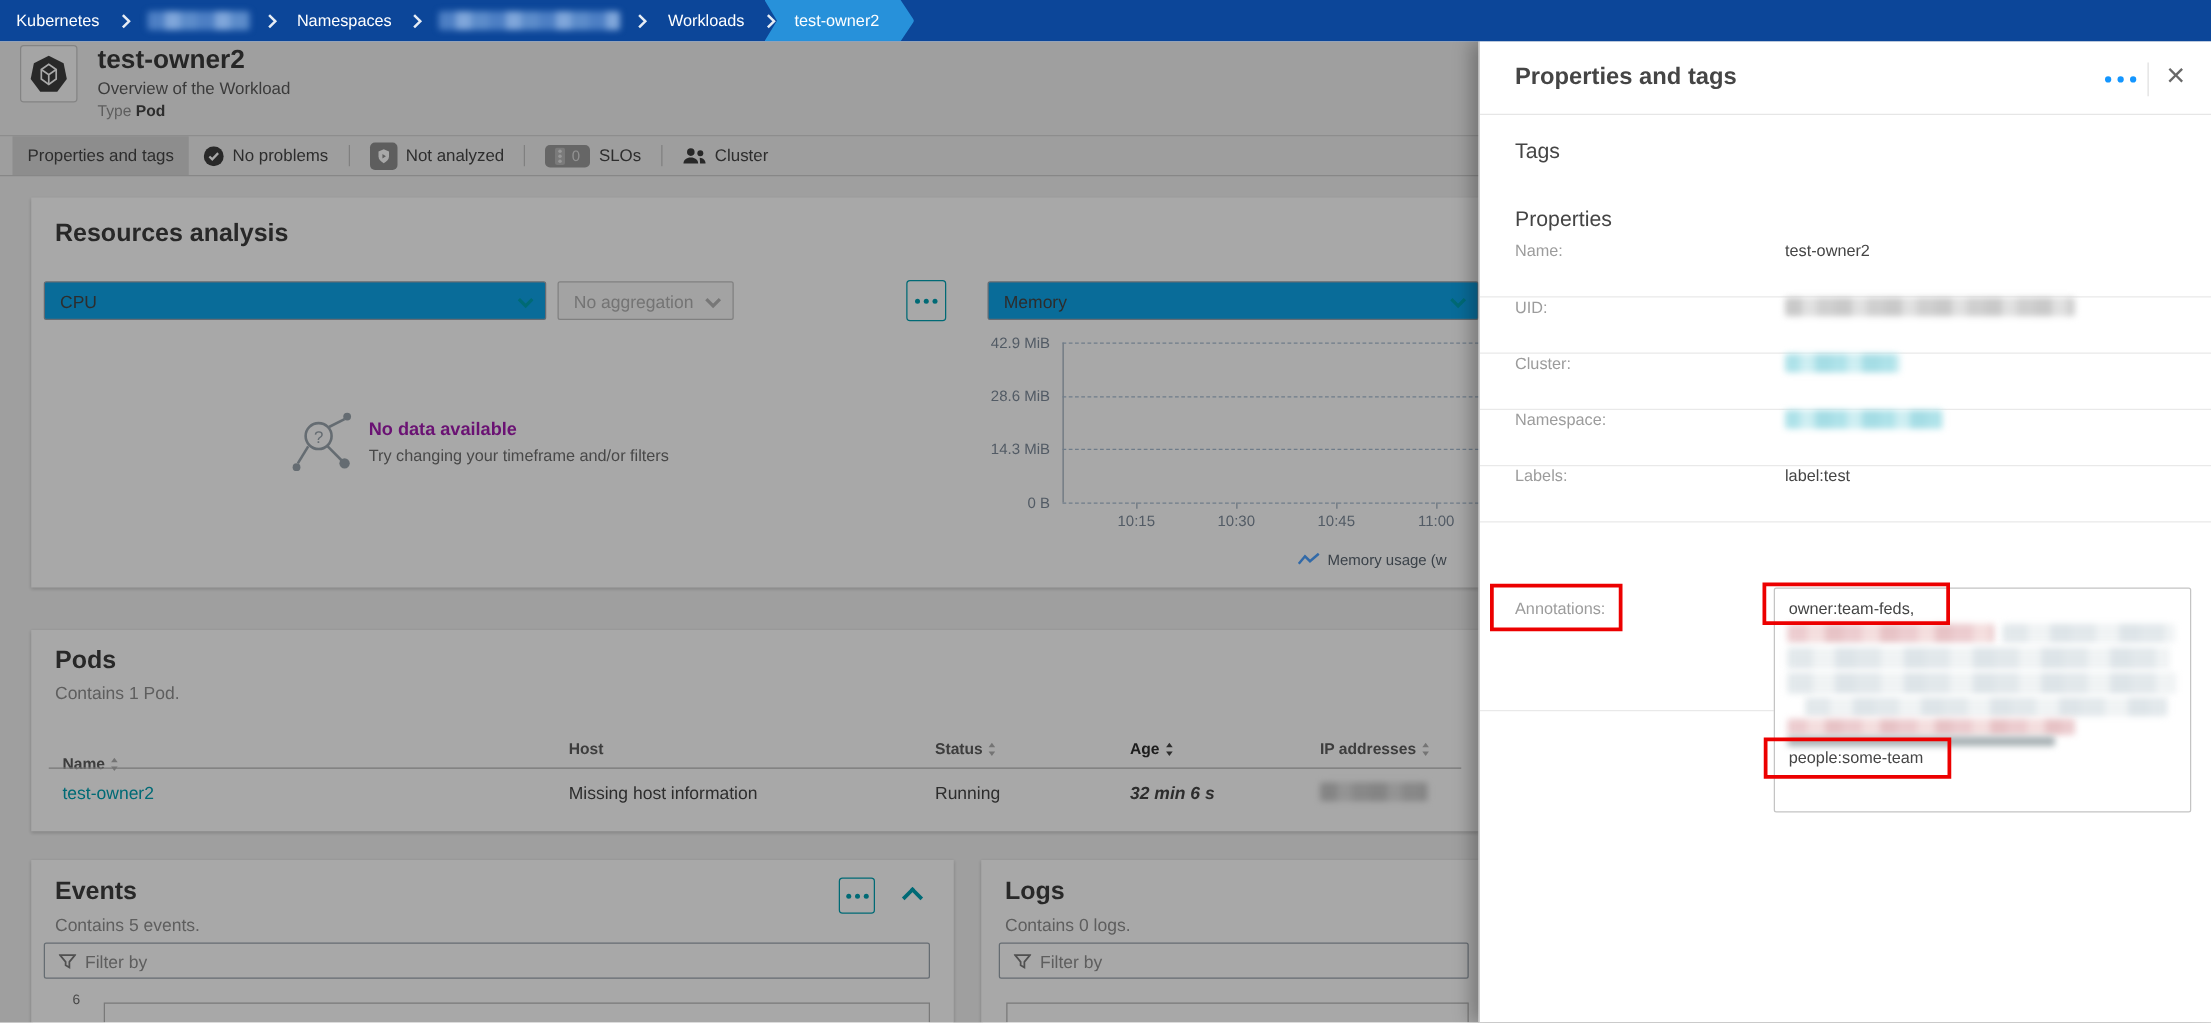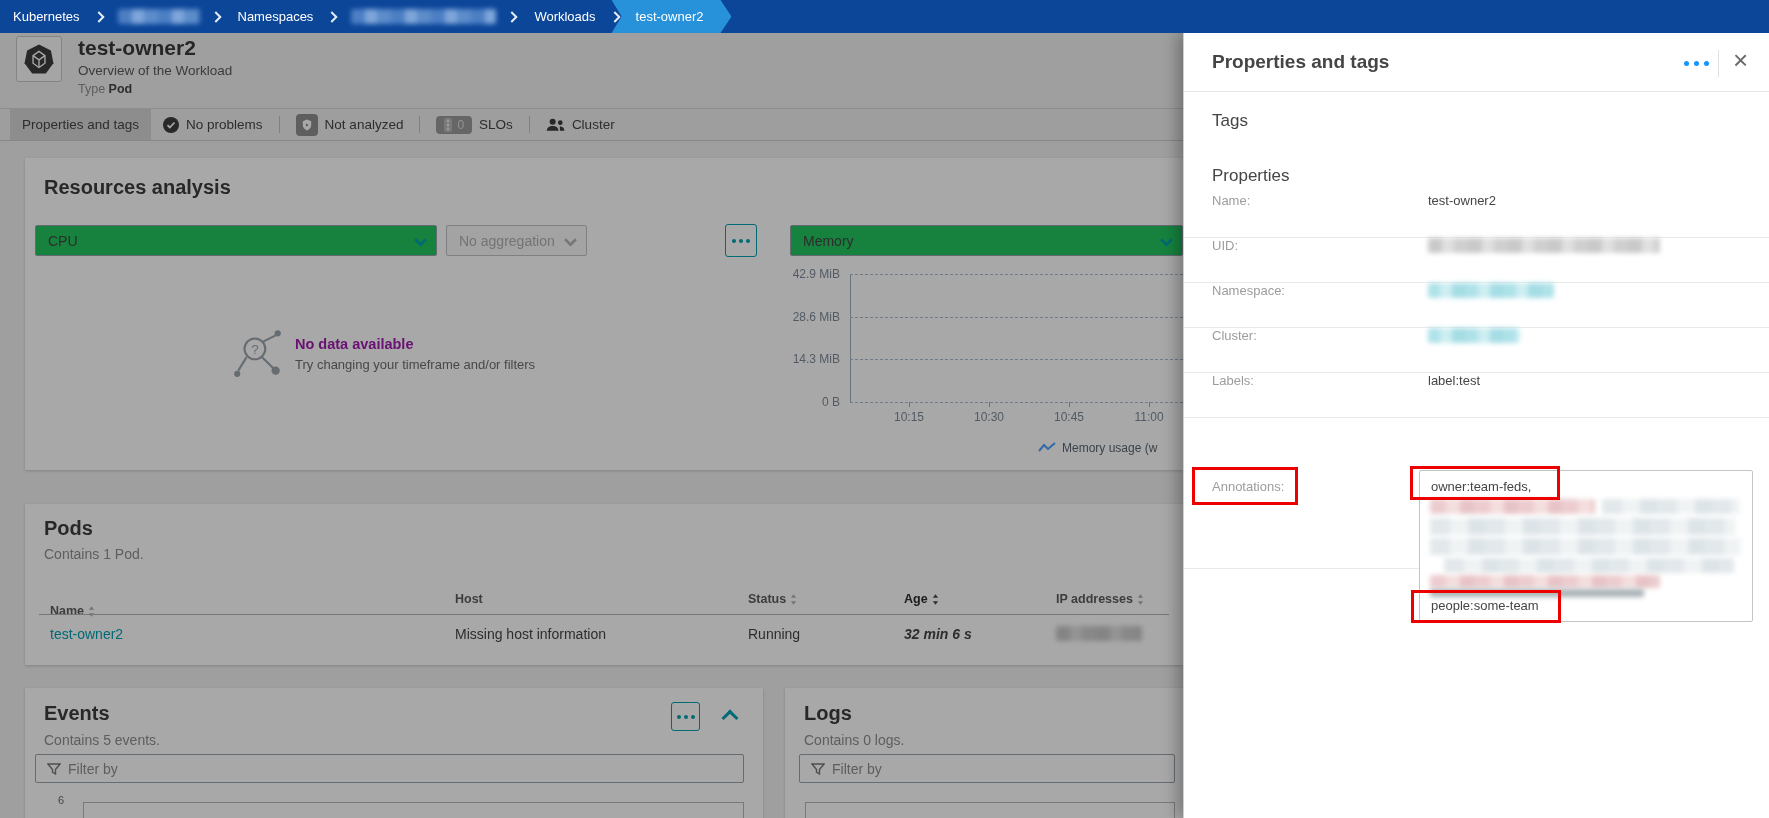--- a/index.html
+++ b/index.html
@@ -40,21 +40,21 @@
             display:flex; align-items:center; padding-left:10px; font-size:13.5px; }
   .tab { display:flex; align-items:center; gap:7px; padding:0 12px; height:100%; cursor:pointer; white-space:nowrap; }
   .tab.sel { background:#d6d6d6; }
   .tab-sep { width:1px; height:17px; background:#c2c2c2; margin:0 4px; }
   .slo-badge { display:flex; align-items:center; gap:5px; background:#9b9b9b; border-radius:4px;
                padding:2px 8px; color:#dedede; font-size:12px; }
   .shield-box { width:22px; height:22px; background:#8f8f8f; border-radius:4px;
                 display:flex; align-items:center; justify-content:center; }
 
   
-  .dselect { position:absolute; height:31px; background:#22c55e; border:1px solid #98a2ad; border-radius:2px;
+  .dselect { position:absolute; height:31px; background:#0ea5e9; border:1px solid #98a2ad; border-radius:2px;
              font-size:14px; color:#454545; display:flex; align-items:center;
              padding:0 30px 0 12px; cursor:pointer; }
   .dselect.disabled { color:#b0b0b0; border-color:#c3c3c3; background:#f7f7f7; }
   .dselect svg { position:absolute; right:9px; top:12px; }
   .more-btn { position:absolute; background:#fff; border:1px solid #00a1b2; border-radius:3px;
               display:flex; align-items:center; justify-content:center; gap:3px; cursor:pointer; }
   .more-btn i { width:4px; height:4px; border-radius:50%; background:#00a1b2; }
   .collapse-chevron { position:absolute; width:12px; height:12px; border-left:3px solid #00a1b2;
                       border-top:3px solid #00a1b2; transform:rotate(45deg); cursor:pointer; }
 
@@ -92,21 +92,21 @@
   .panel-dots i { width:5px; height:5px; border-radius:50%; background:#1496ff; }
   .panel-vsep { position:absolute; left:534px; top:17px; width:1px; height:27px; background:#e0e0e0; }
   .panel-close { position:absolute; left:549px; top:14px; font-size:26px; color:#696969; line-height:1; cursor:pointer; }
   .panel-hr { position:absolute; left:0; top:58px; width:586px; height:1px; background:#e6e6e6; }
   .panel-h3 { position:absolute; left:28px; font-size:17px; color:#454545; }
   .prop-rows { position:absolute; left:0; top:160px; width:586px; }
   .prop-row { display:flex; align-items:flex-start; height:45px; border-bottom:1px solid #e9e9e9; padding:0 28px; }
   .prop-label { width:216px; font-size:13px; color:#9c9c9c; }
   .prop-value { font-size:13px; color:#454545; }
   .redbox { position:absolute; border:3px solid #ec0000; z-index:9; pointer-events:none; }
-  .annbox { position:absolute; left:235px; top:437px; width:334px; height:152px; background:#fff;
+  .annbox { position:absolute; left:235px; top:437px; width:334px; height:180px; background:#fff;
             border:1px solid #c4c4c4; border-radius:2px; z-index:2; font-size:13px; }
 </style>
 </head>
 <body>
 
 <nav class="bcbar">
   <span class="bc-item">Kubernetes</span>
   <span class="bc-sep"></span>
   <span class="bc-redact" style="width:82px"></span>
   <span class="bc-sep"></span>
@@ -347,26 +347,26 @@
   <div class="prop-rows">
     <div class="prop-row">
       <span class="prop-label">Name:</span>
       <span class="prop-value">test-owner2</span>
     </div>
     <div class="prop-row">
       <span class="prop-label">UID:</span>
       <span class="redact gray" style="position:relative; width:232px; height:15px;"></span>
     </div>
     <div class="prop-row">
+      <span class="prop-label">Cluster:</span>
+      <span class="redact teal" style="position:relative; width:92px; height:15px;"></span>
+    </div>
+    <div class="prop-row">
       <span class="prop-label">Namespace:</span>
       <span class="redact teal" style="position:relative; width:126px; height:15px;"></span>
-    </div>
-    <div class="prop-row">
-      <span class="prop-label">Cluster:</span>
-      <span class="redact teal" style="position:relative; width:92px; height:15px;"></span>
     </div>
     <div class="prop-row">
       <span class="prop-label">Labels:</span>
       <span class="prop-value">label:test</span>
     </div>
   </div>
 
   <span class="abs" style="position:absolute; left:28px; top:446px; font-size:13px; color:#9c9c9c;">Annotations:</span>
   <div style="position:absolute; left:0; top:535px; width:235px; height:1px; background:#e9e9e9;"></div>
 

